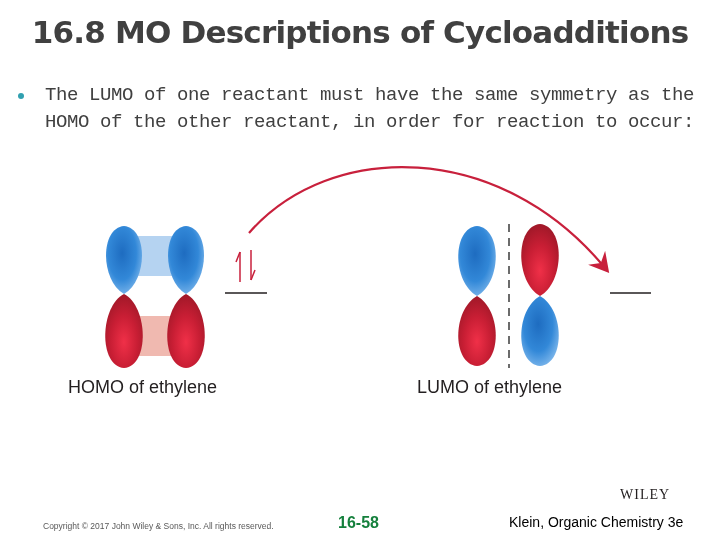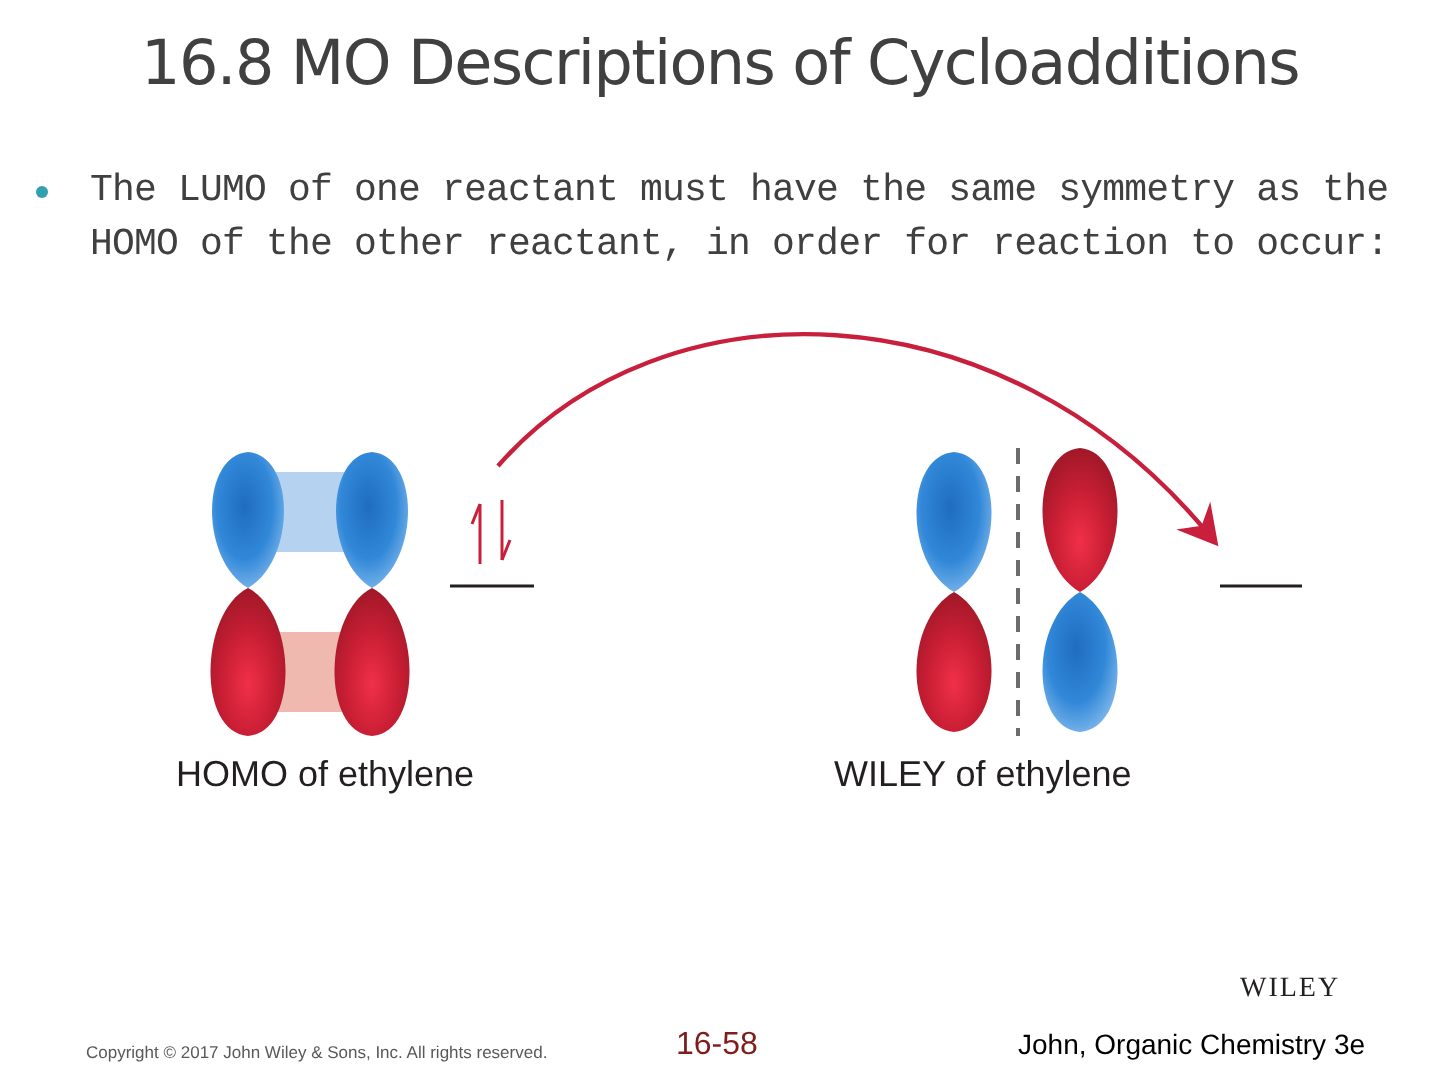--- a/index.html
+++ b/index.html
@@ -3,46 +3,46 @@
   <meta charset="utf-8">
   <style>
     html, body { margin: 0; padding: 0; }
     body {
       width: 720px; height: 540px; background: #ffffff; position: relative; overflow: hidden;
       font-family: "Liberation Sans", sans-serif;
     }
     .title {
       position: absolute; left: 0; top: 14px; width: 720px; text-align: center;
       font-family: "DejaVu Sans", sans-serif; font-size: 31px; color: #404040;
-      letter-spacing: -0.8px; font-weight: normal; margin: 0;
+      letter-spacing: -0.8px; font-weight: bold; margin: 0;
     }
     .bullet-row {
       position: absolute; left: 18px; top: 82px; width: 680px;
       font-family: "DejaVu Sans", sans-serif; font-size: 19px; color: #404040; line-height: 27px;
       letter-spacing: -0.4px;
     }
     .bullet-dot {
       position: absolute; left: 0; top: 11px; width: 6px; height: 6px; border-radius: 50%; background: #31a0b0;
     }
     .bullet-text { position: absolute; left: 27px; top: 0; width: 660px; font-family: Liberation Mono, monospace; }
     .diagram { position: absolute; left: 0; top: 0; width: 720px; height: 540px; }
     .caption {
       position: absolute; font-family: "Liberation Sans", sans-serif; font-size: 18px; color: #231f20;
     }
-    .cap-homo { left: 68px; top: 377px; margin-left: 20px; }
+    .cap-homo { left: 68px; top: 377px; }
     .cap-lumo { left: 417px; top: 377px; }
     .wiley {
       position: absolute; left: 620px; top: 487px; font-family: "Liberation Serif", serif;
       font-size: 14px; color: #231f20; letter-spacing: 1px;
     }
     .copyright {
       position: absolute; left: 43px; top: 521px; font-size: 8.5px; color: #595959;
     }
     .page-num {
-      position: absolute; left: 338px; top: 514px; font-size: 16px; color: #7f1d1d; font-weight: normal;
+      position: absolute; left: 338px; top: 514px; font-size: 16px; color: #15803d; font-weight: bold;
     }
     .book {
       position: absolute; left: 509px; top: 514px; font-size: 14px; color: #000;
     }
   </style>
 </head>
 <body>
 
 <h1 class="title">16.8 MO Descriptions of Cycloadditions</h1>
 
@@ -92,18 +92,18 @@
   <g>
     <path d="M477,296 C452,282 452,228 477,226 C502,228 502,282 477,296 Z" fill="url(#gBlue)"></path>
     <path d="M477,296 C452,310 452,364 477,366 C502,364 502,310 477,296 Z" fill="url(#gRed)"></path>
     <path d="M540,296 C515,282 515,226 540,224 C565,226 565,282 540,296 Z" fill="url(#gRed)"></path>
     <path d="M540,296 C515,310 515,364 540,366 C565,364 565,310 540,296 Z" fill="url(#gBlue)"></path>
     <line x1="509" y1="224" x2="509" y2="368" stroke="#6b6b6b" stroke-width="2" stroke-dasharray="8,6"></line>
   </g>
 </svg>
 
 <div class="caption cap-homo">HOMO of ethylene</div>
-<div class="caption cap-lumo">WILEY of ethylene</div>
+<div class="caption cap-lumo">LUMO of ethylene</div>
 
 <div class="wiley">WILEY</div>
 <div class="copyright">Copyright © 2017 John Wiley &amp; Sons, Inc. All rights reserved.</div>
 <div class="page-num">16-58</div>
-<div class="book">John, Organic Chemistry 3e</div>
+<div class="book">Klein, Organic Chemistry 3e</div>
 
 </body></html>

